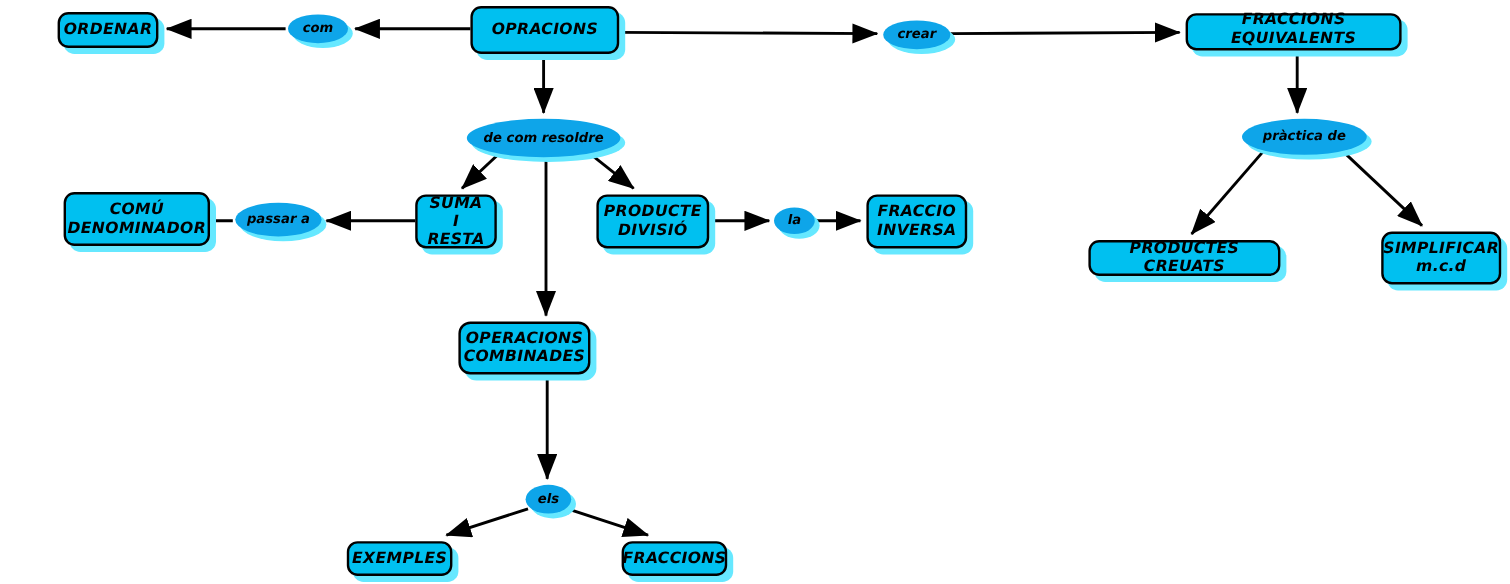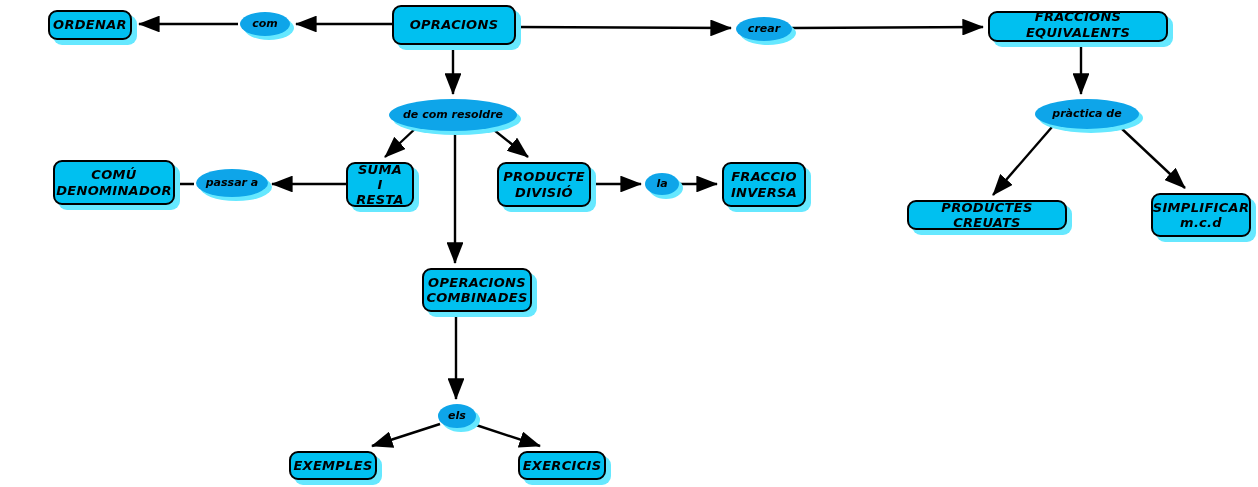--- a/index.html
+++ b/index.html
@@ -150,29 +150,29 @@
     <span class="label fs13">FRACCIO
 INVERSA</span>
   </div>
   <div class="node" id="n-productes-cre" style="left: 907px; top: 200px; width: 160px; height: 30px;">
     <span class="label fs13">PRODUCTES CREUATS</span>
   </div>
   <div class="node" id="n-simplificar" style="left: 1151px; top: 193px; width: 100px; height: 44px;">
     <span class="label fs13">SIMPLIFICAR
 m.c.d</span>
   </div>
-  <div class="node" id="n-oper-comb" style="left: 422px; top: 268px; width: 110px; height: 44px;">
+  <div class="node" id="n-oper-comb" style="left: 382px; top: 268px; width: 110px; height: 44px; border-radius: 10px;">
     <span class="label fs13">OPERACIONS
 COMBINADES</span>
   </div>
   <div class="node" id="n-exemples" style="left: 289px; top: 451px; width: 88px; height: 29px;">
     <span class="label fs13">EXEMPLES</span>
   </div>
   <div class="node" id="n-exercicis" style="left: 518px; top: 451px; width: 88px; height: 29px;">
-    <span class="label fs13">EXERCICIS</span>
+    <span class="label fs13">FRACCIONS</span>
   </div>
 
   <div class="link-node" id="l-com" style="left: 240px; top: 12px; width: 50px; height: 24px;">
     <span class="label fs11">com</span>
   </div>
   <div class="link-node" id="l-crear" style="left: 736px; top: 17px; width: 56px; height: 24px;">
     <span class="label fs11">crear</span>
   </div>
   <div class="link-node" id="l-resoldre" style="left: 389px; top: 99px; width: 128px; height: 32px;">
     <span class="label fs11">de com resoldre</span>

